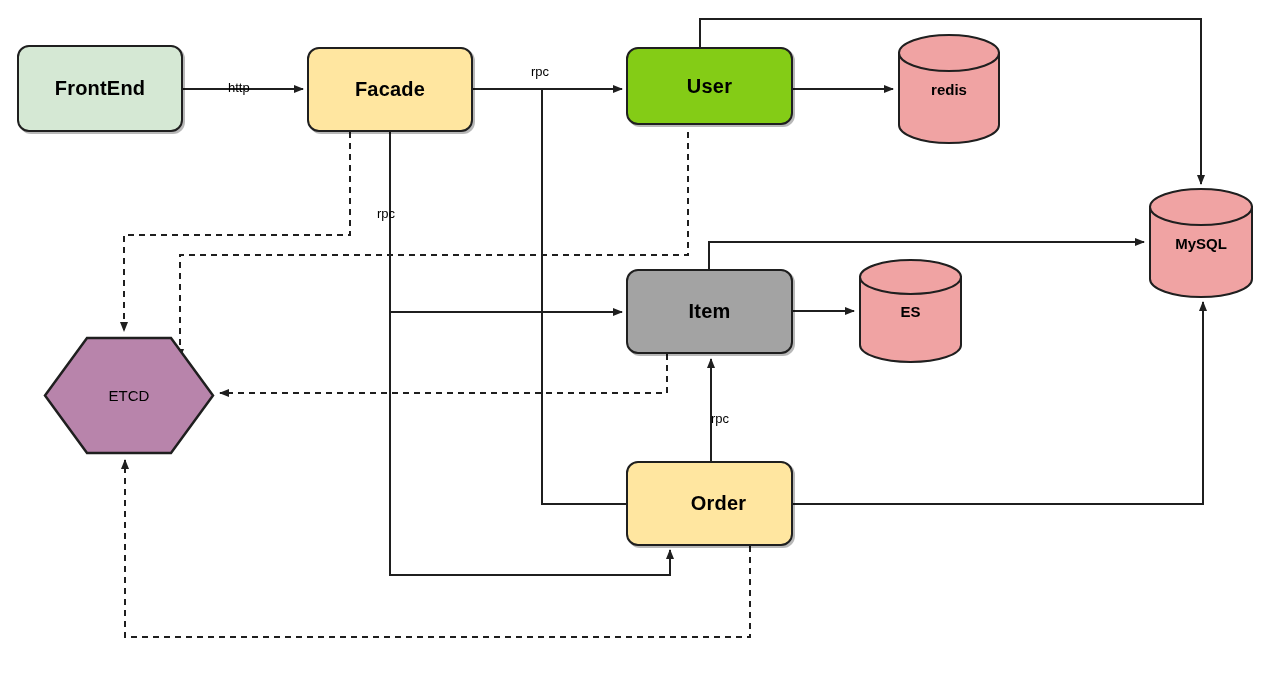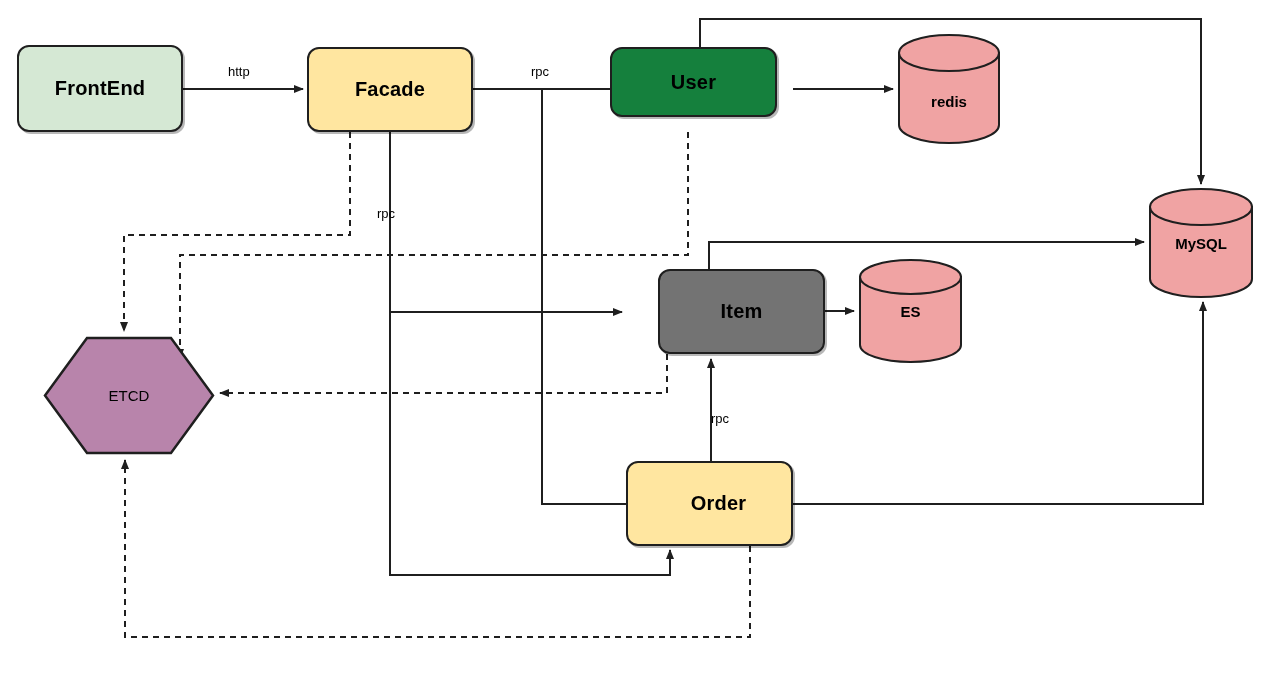--- a/index.html
+++ b/index.html
@@ -128,38 +128,38 @@
   </svg>
 
   <div class="node rect" style="left:17px; top:45px; width:166px; height:87px; background:#d5e8d4;">
     <span>FrontEnd</span>
   </div>
 
   <div class="node rect" style="left:307px; top:47px; width:166px; height:85px; background:#ffe6a0;">
     <span>Facade</span>
   </div>
 
-  <div class="node rect" style="left:610px; top:47px; width:167px; height:70px; background:#15803d;">
+  <div class="node rect" style="left:626px; top:47px; width:167px; height:78px; background:#84cc16;">
     <span>User</span>
   </div>
 
-  <div class="node rect" style="left:626px; top:269px; width:167px; height:85px; background:#737373;margin-left:32px;">
+  <div class="node rect" style="left:626px; top:269px; width:167px; height:85px; background:#a3a3a3;">
     <span>Item</span>
   </div>
 
   <div class="node rect" style="left:626px; top:461px; width:167px; height:85px; background:#ffe6a0;padding-left:18px;">
     <span>Order</span>
   </div>
 
   <div class="cyl-wrap" style="left:897px; top:33px; width:104px; height:112px;">
     <svg width="104" height="112" viewBox="0 0 104 112">
       <path d="M2,20 L2,92 A50,18 0 0 0 102,92 L102,20 Z" fill="#f0a3a3" stroke="#1f1f1f" stroke-width="2"></path>
       <ellipse cx="52" cy="20" rx="50" ry="18" fill="#f0a3a3" stroke="#1f1f1f" stroke-width="2"></ellipse>
     </svg>
-    <div class="cyl-label" style="top:48px;margin-top:12px;">redis</div>
+    <div class="cyl-label" style="top:48px;">redis</div>
   </div>
 
   <div class="cyl-wrap" style="left:858px; top:258px; width:105px; height:106px;">
     <svg width="105" height="106" viewBox="0 0 105 106">
       <path d="M2,19 L2,87 A50.5,17 0 0 0 103,87 L103,19 Z" fill="#f0a3a3" stroke="#1f1f1f" stroke-width="2"></path>
       <ellipse cx="52.5" cy="19" rx="50.5" ry="17" fill="#f0a3a3" stroke="#1f1f1f" stroke-width="2"></ellipse>
     </svg>
     <div class="cyl-label" style="top:45px;">ES</div>
   </div>
 
@@ -171,21 +171,21 @@
     <div class="cyl-label" style="top:47px;">MySQL</div>
   </div>
 
   <div class="hex-wrap" style="left:43px; top:336px; width:172px; height:119px;">
     <svg width="172" height="119" viewBox="0 0 172 119">
       <polygon points="44,2 128,2 170,59.5 128,117 44,117 2,59.5" fill="#b884ab" stroke="#1f1f1f" stroke-width="2.5"></polygon>
     </svg>
     <div class="hex-label" style="top:51px;">ETCD</div>
   </div>
 
-  <div class="edge-label" style="left:228px; top:64px;">http</div>
+  <div class="edge-label" style="left:228px; top:80px;">http</div>
 
   <div class="edge-label" style="left:531px; top:64px;">rpc</div>
 
   <div class="edge-label" style="left:377px; top:206px;">rpc</div>
 
   <div class="edge-label" style="left:711px; top:411px;">rpc</div>
 
 </div>
 
 </body></html>

